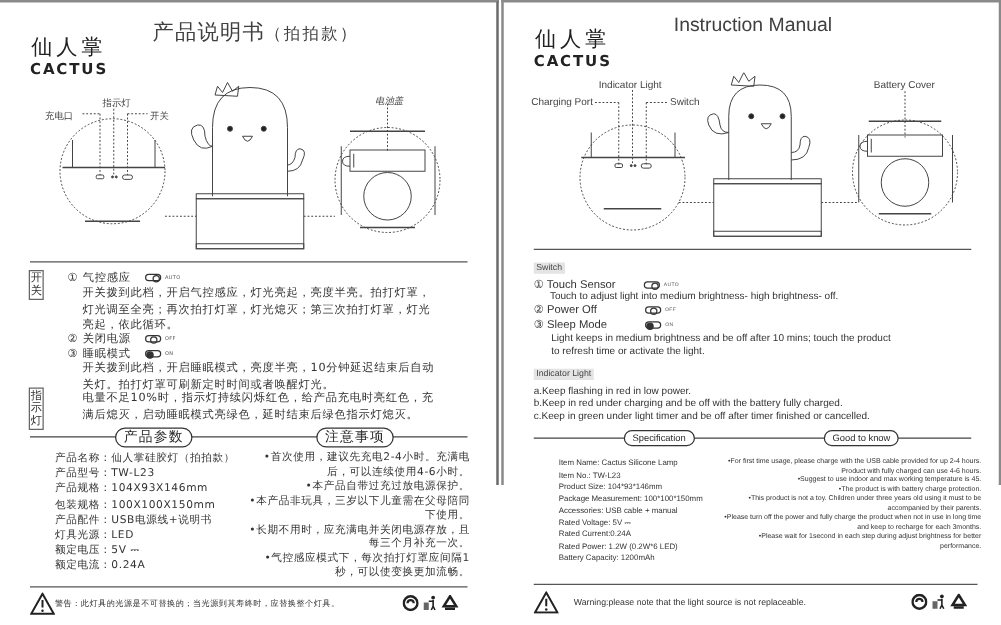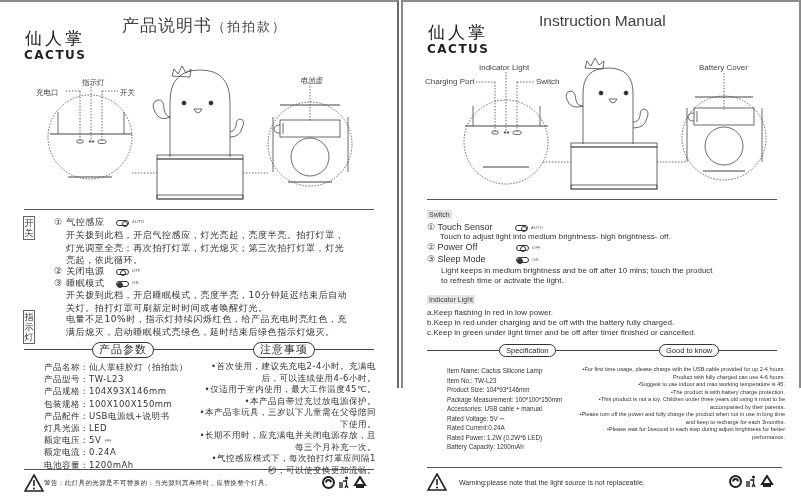--- a/index.html
+++ b/index.html
@@ -159,26 +159,24 @@
 
   <ul class="spec-list" style="left:24px;top:359px;">
     <li>产品名称：仙人掌硅胶灯（拍拍款）</li>
     <li>产品型号：TW-L23</li>
     <li>产品规格：104X93X146mm</li>
     <li>包装规格：100X100X150mm</li>
     <li>产品配件：USB电源线+说明书</li>
     <li>灯具光源：LED</li>
     <li>额定电压：5V ⎓</li>
     <li>额定电流：0.24A</li>
-    <li>电池容量：1200mAh</li>
   </ul>
 
   <ul class="note-list" style="left:190px;top:359px;width:186px;">
     <li><span class="bullet">•</span><span>首次使用，建议先充电2-4小时。充满电后，可以连续使用4-6小时。</span></li>
-    <li><span class="bullet">•</span><span>仅适用于室内使用，最大工作温度45℃。</span></li>
     <li><span class="bullet">•</span><span>本产品自带过充过放电源保护。</span></li>
     <li><span class="bullet">•</span><span>本产品非玩具，三岁以下儿童需在父母陪同下使用。</span></li>
     <li><span class="bullet">•</span><span>长期不用时，应充满电并关闭电源存放，且每三个月补充一次。</span></li>
     <li><span class="bullet">•</span><span>气控感应模式下，每次拍打灯罩应间隔1秒，可以使变换更加流畅。</span></li>
   </ul>
 
   <div class="hr" style="left:24px;top:467px;width:350px;"></div>
   <div class="warn-row" style="left:24px;top:472px;">
     <svg width="20" height="18">
         <path d="M10,1 L19,17 L1,17 Z" fill="none" stroke="#222" stroke-width="1.6"></path>

